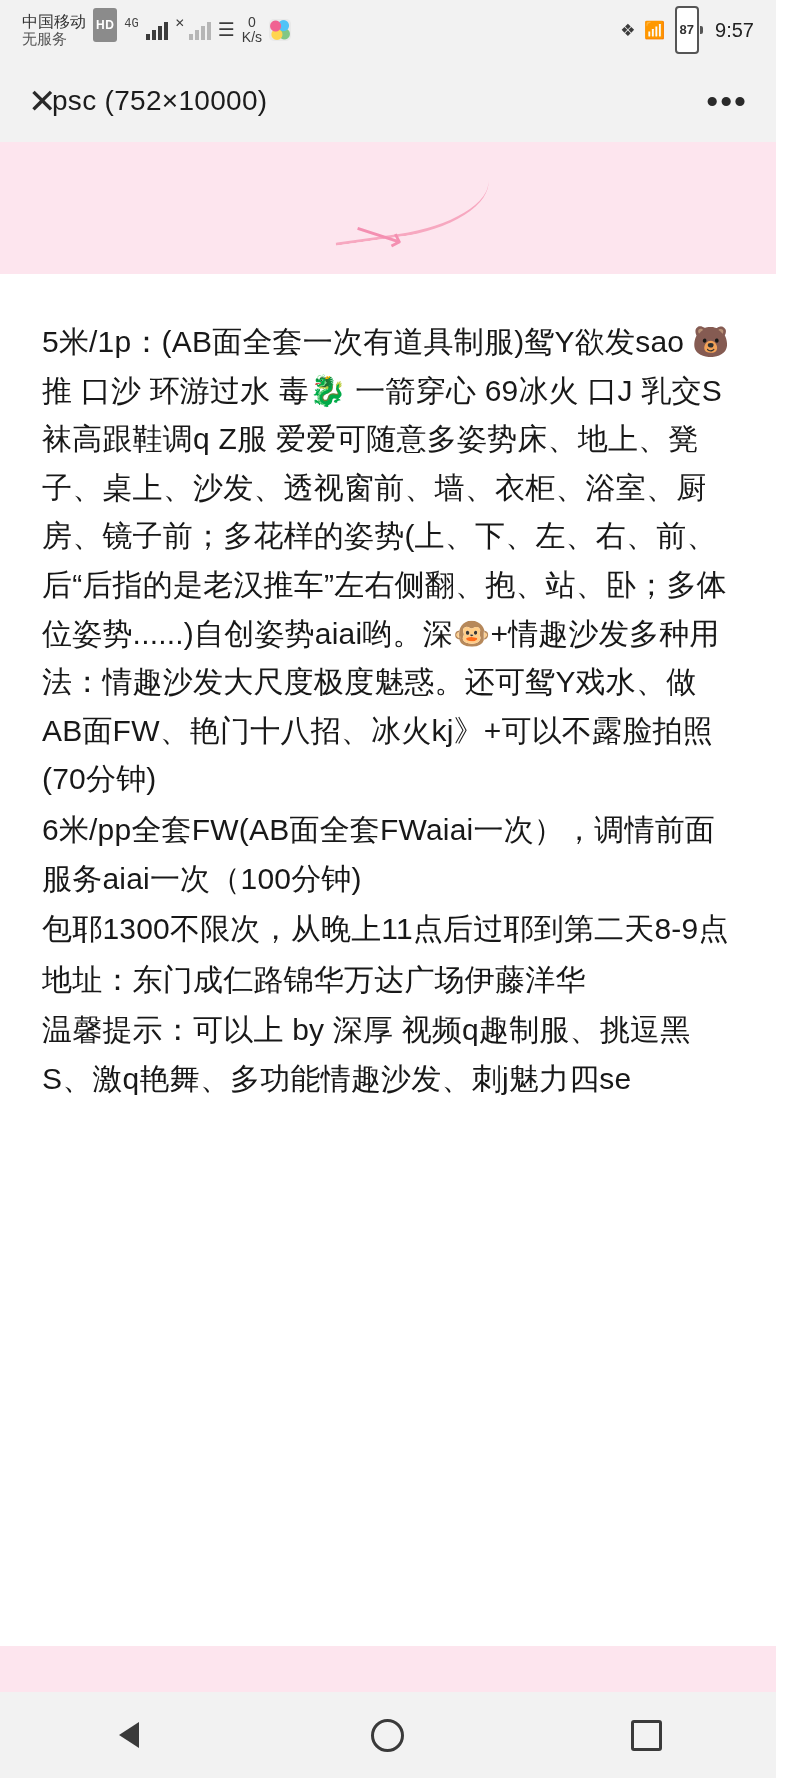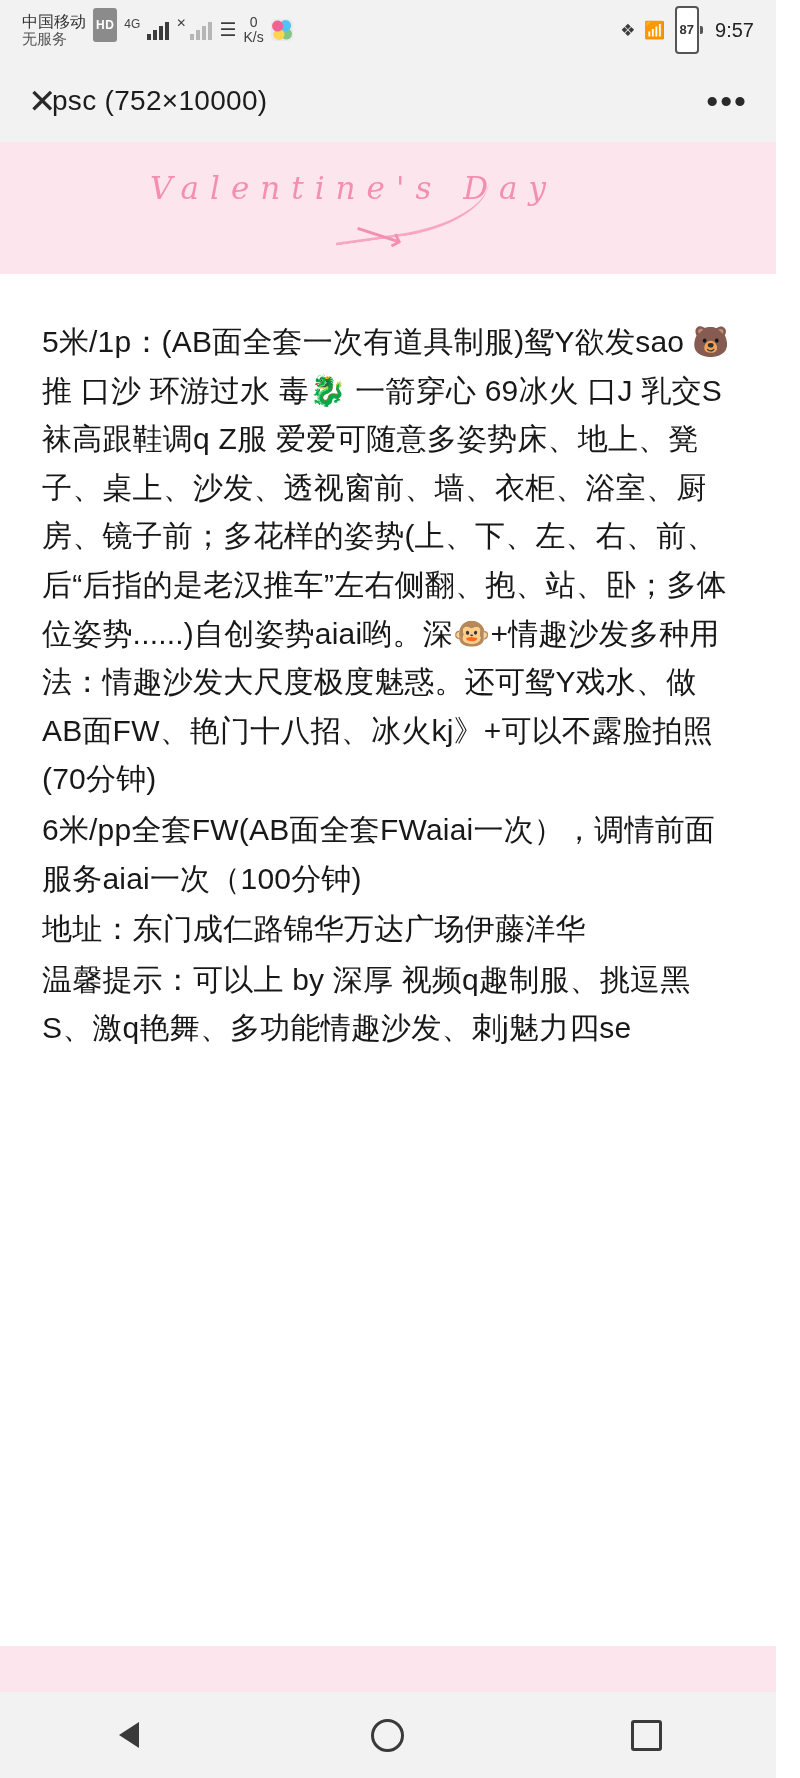--- a/index.html
+++ b/index.html
@@ -56,20 +56,21 @@
     font-weight: bold;
     letter-spacing: .5px;
     position: relative;
     top: -5px;
   }
   .g4 {
     font-size: 12px;
     color: #444;
     position: relative;
     top: -6px;
+    font-family: Liberation Mono, monospace;
   }
   .bars {
     display: flex;
     align-items: flex-end;
     gap: 2px;
     height: 20px;
   }
   .bars i {
     display: block;
     width: 4px;
@@ -317,27 +318,27 @@
 
   <div class="titlebar">
     <div class="close-x">✕</div>
     <div class="title">psc (752×10000)</div>
     <div class="dots">•••</div>
   </div>
 
   <div class="viewer">
     <div class="banner">
       <div class="swoosh"></div>
-      <div class="vd">Valentine's Day</div>
       <div class="arrow">⟶</div>
     </div>
 
     <div class="article">
       <p>5米/1p：(AB面全套一次有道具制服)鸳Y欲发sao 🐻推 口沙 环游过水 毒🐉 一箭穿心 69冰火 口J 乳交S袜高跟鞋调q Z服 爱爱可随意多姿势床、地上、凳子、桌上、沙发、透视窗前、墙、衣柜、浴室、厨房、镜子前；多花样的姿势(上、下、左、右、前、后“后指的是老汉推车”左右侧翻、抱、站、卧；多体位姿势......)自创姿势aiai哟。深🐵+情趣沙发多种用法：情趣沙发大尺度极度魅惑。还可鸳Y戏水、做AB面FW、艳门十八招、冰火kj》+可以不露脸拍照(70分钟)</p>
       <p>6米/pp全套FW(AB面全套FWaiai一次），调情前面服务aiai一次（100分钟)</p>
+      <p>包耶1300不限次，从晚上11点后过耶到第二天8-9点</p>
       <p>地址：东门成仁路锦华万达广场伊藤洋华</p>
       <p>温馨提示：可以上 by 深厚 视频q趣制服、挑逗黑S、激q艳舞、多功能情趣沙发、刺j魅力四se</p>
     </div>
 
     <div class="footer-band"></div>
   </div>
 
   <div class="navbar">
     <div class="nb">
       <span class="tri"></span>

